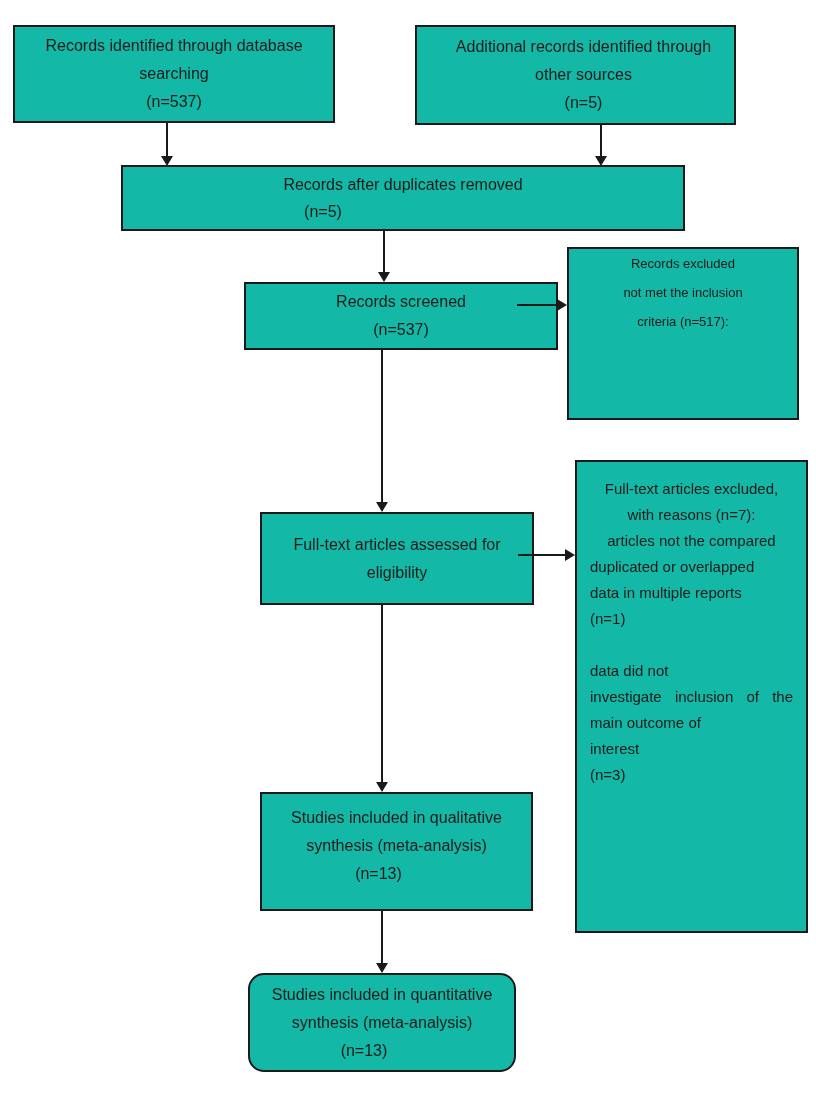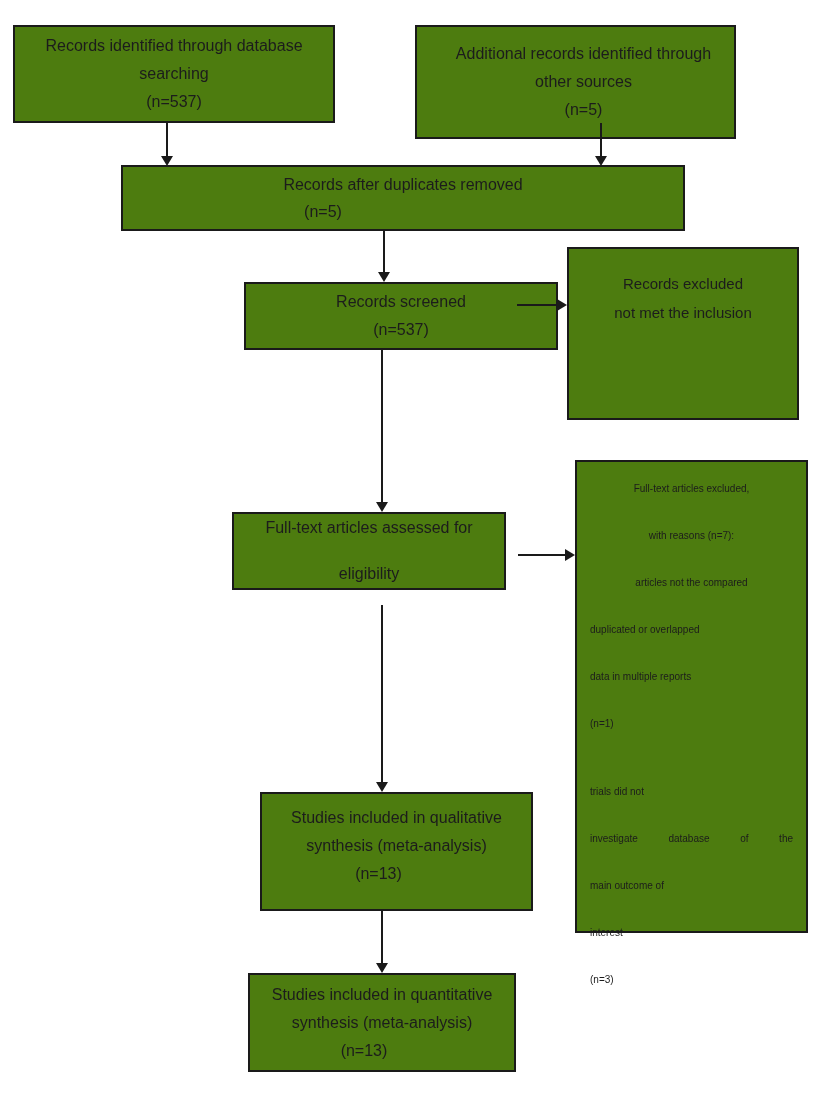--- a/index.html
+++ b/index.html
@@ -8,45 +8,45 @@
     width: 816px;
     height: 1098px;
     background: #ffffff;
     font-family: "Liberation Sans", "DejaVu Sans", sans-serif;
     color: #1c1c1c;
     overflow: hidden;
   }
   .bx {
     position: absolute;
     border: 2px solid #1a1a1a;
-    background: #4d7c0f;
+    background: #14b8a6;
     box-sizing: border-box;
     display: flex;
     flex-direction: column;
     justify-content: center;
     text-align: center;
     font-size: 16px;
     line-height: 28px;
   }
   .bx .line { width: 100%; }
   
   #box-identified-database { left: 13px;  top: 25px;  width: 322px; height: 98px; }
-  #box-identified-other    { left: 415px; top: 25px;  width: 321px; height: 114px; padding-left: 16px; }
+  #box-identified-other    { left: 415px; top: 25px;  width: 321px; height: 100px; padding-left: 16px; }
   #box-duplicates          { left: 121px; top: 165px; width: 564px; height: 66px; line-height: 27px; }
   #box-screened            { left: 244px; top: 282px; width: 314px; height: 68px; }
   #box-records-excluded    { left: 567px; top: 247px; width: 232px; height: 173px;
-                             justify-content: flex-start; padding-top: 20px;
-                             font-size: 15px; line-height: 29px; }
-  #box-fulltext            { left: 232px; top: 512px; width: 274px; height: 78px; justify-content: space-between; }
+                             justify-content: flex-start; 
+                             font-size: 13px; line-height: 29px; }
+  #box-fulltext            { left: 260px; top: 512px; width: 274px; height: 93px; }
   #box-fulltext-excluded   { left: 575px; top: 460px; width: 233px; height: 473px;
                              justify-content: flex-start; padding: 14px 13px;
-                             font-size: 10px; line-height: 26px; text-align: left; gap: 21px; }
+                             font-size: 15px; line-height: 26px; text-align: left; }
   #box-qualitative         { left: 244px; top: 792px; width: 273px; height: 119px;
                              justify-content: flex-start; padding-top: 10px; margin-left: 16px; }
-  #box-quantitative        { left: 248px; top: 973px; width: 268px; height: 99px; }
+  #box-quantitative        { left: 248px; top: 973px; width: 268px; height: 99px; border-radius: 16px; }
   
   .shift-n5   { transform: translateX(-80px); }
   .shift-n13  { transform: translateX(-18px); }
   #box-fulltext-excluded .center { text-align: center; }
   #box-fulltext-excluded .justify { text-align: justify; text-align-last: justify; }
   #box-fulltext-excluded .blank { height: 26px; }
   
   .vline { position: absolute; width: 2px;  background: #1a1a1a; }
   .hline { position: absolute; height: 2px; background: #1a1a1a; }
   .head-down {
@@ -91,37 +91,38 @@
   </div>
 
   <div class="bx" id="box-screened">
     <div class="line">Records screened</div>
     <div class="line">(n=537)</div>
   </div>
 
   <div class="bx" id="box-records-excluded">
     <div class="line">Records excluded</div>
     <div class="line">not met the inclusion</div>
+    <div class="line">criteria (n=517):</div>
   </div>
 
   <div class="bx" id="box-fulltext">
     <div class="line">Full-text articles assessed for</div>
     <div class="line">eligibility</div>
   </div>
 
   <div class="bx" id="box-fulltext-excluded">
     <div class="line center">Full-text articles excluded,</div>
     <div class="line center">with reasons (n=7):</div>
     <div class="line center">articles not the compared</div>
     <div class="line">duplicated or overlapped</div>
     <div class="line">data in multiple reports</div>
     <div class="line">(n=1)</div>
     <div class="line blank"></div>
-    <div class="line">trials did not</div>
-    <div class="line justify">investigate database of the</div>
+    <div class="line">data did not</div>
+    <div class="line justify">investigate inclusion of the</div>
     <div class="line">main outcome of</div>
     <div class="line">interest</div>
     <div class="line">(n=3)</div>
   </div>
 
   <div class="bx" id="box-qualitative">
     <div class="line">Studies included in qualitative</div>
     <div class="line">synthesis (meta-analysis)</div>
     <div class="line shift-n13">(n=13)</div>
   </div>

